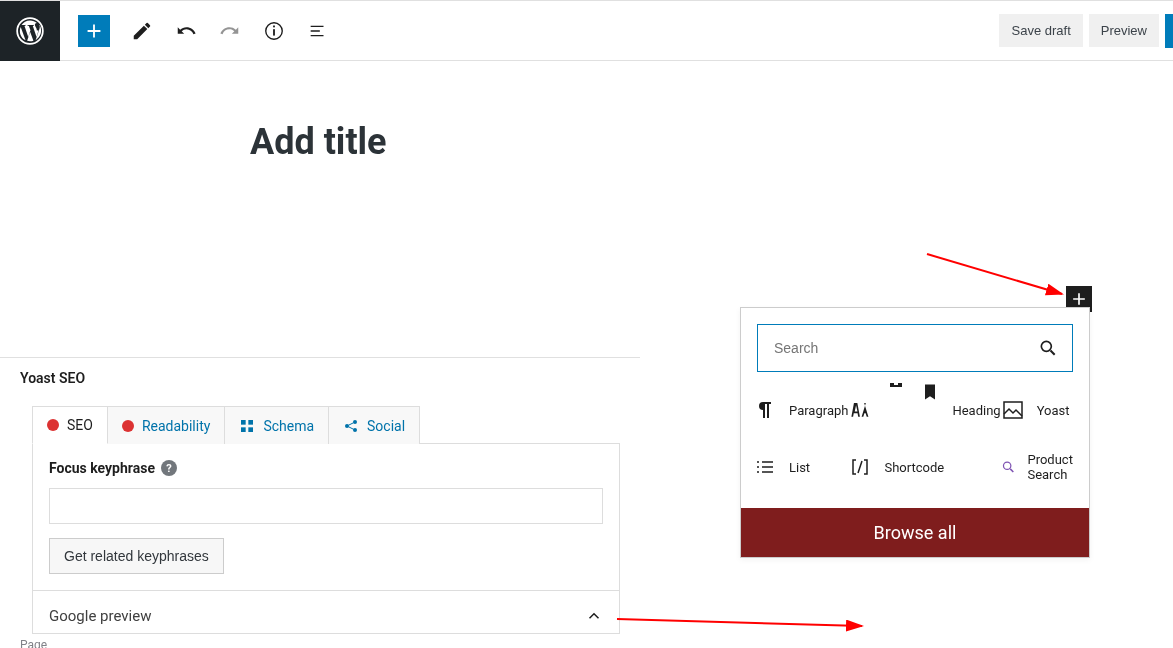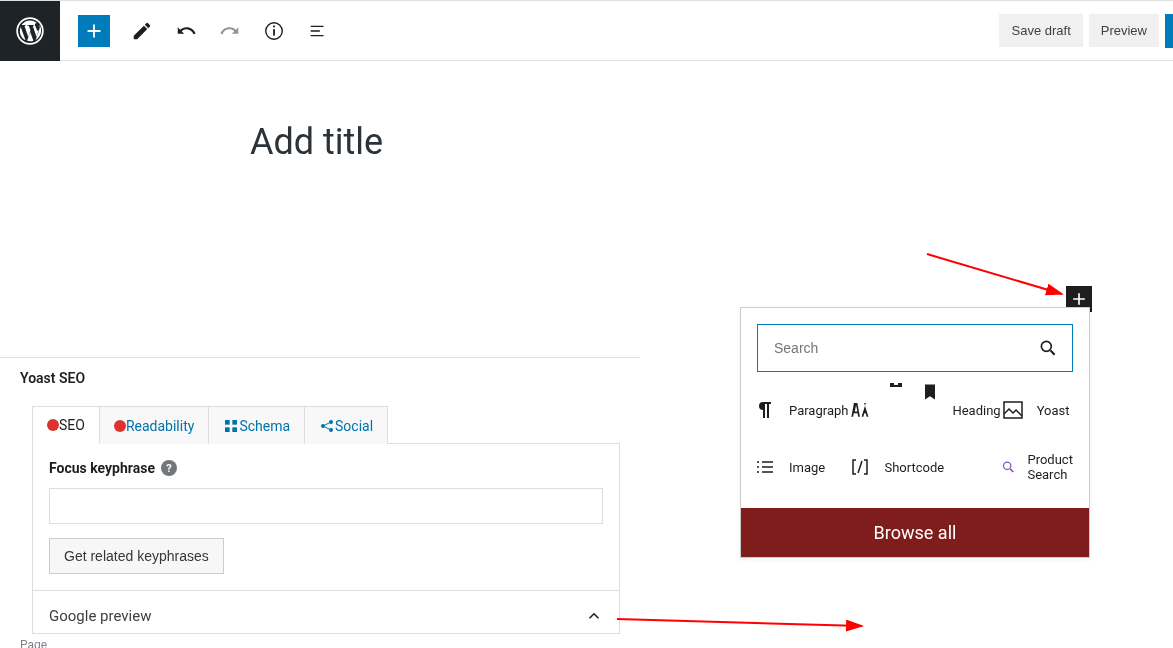--- a/index.html
+++ b/index.html
@@ -75,21 +75,21 @@
     width: 8px;
     height: 34px;
     background: #007cba;
   }
   .canvas {
     padding-top: 60px;
     padding-left: 250px;
   }
   .title-placeholder {
     font-size: 36px;
-    font-weight: 400;
+    font-weight: 700;
     color: #2c3338;
   }
   .block-placeholder {
     margin-top: 42px;
     font-size: 17px;
     color: #808288;
   }
   .inline-inserter {
     position: absolute;
     top: 285px;
@@ -164,20 +164,21 @@
     display: flex;
     margin: 8px 0 0 32px;
   }
   .yoast-tab {
     padding: 10px 14px;
     border: 1px solid #ddd;
     background: #f8f8f8;
     font-size: 14px;
     display: flex;
     align-items: center;
+    gap: 8px;
     color: #0073aa;
     border-bottom: none;
   }
   .yoast-tab.active {
     background: #fff;
     color: #1e1e1e;
     border-bottom: 1px solid #fff;
     position: relative;
     z-index: 2;
   }
@@ -347,21 +348,21 @@
       <svg width="24" height="24" viewBox="0 0 24 24">
           <rect x="3" y="4" width="18" height="16" fill="none" stroke="currentColor" stroke-width="1.5"></rect>
           <path fill="none" stroke="currentColor" stroke-width="1.5" d="M3 16l5-5 4 4 3-3 6 6"></path>
         </svg>
       <span>Yoast</span>
     </div>
     <div class="inserter-item">
       <svg width="24" height="24" viewBox="0 0 24 24">
           <path stroke="currentColor" stroke-width="1.5" d="M4 7h2M4 12h2M4 17h2M9 7h11M9 12h11M9 17h11"></path>
         </svg>
-      <span>Image</span>
+      <span>List</span>
     </div>
     <div class="inserter-item">
       <svg width="24" height="24" viewBox="0 0 24 24">
           <path fill="none" stroke="currentColor" stroke-width="1.5" d="M8 5H5v14h3M16 5h3v14h-3"></path>
           <line x1="10" y1="18" x2="14" y2="6" stroke="currentColor" stroke-width="1.5"></line>
         </svg>
       <span>Shortcode</span>
     </div>
     <div class="inserter-item">
       <svg width="24" height="24" viewBox="0 0 24 24">

